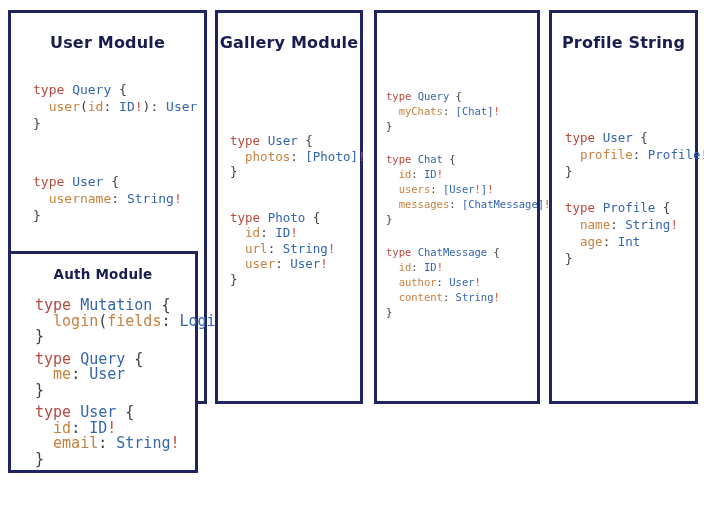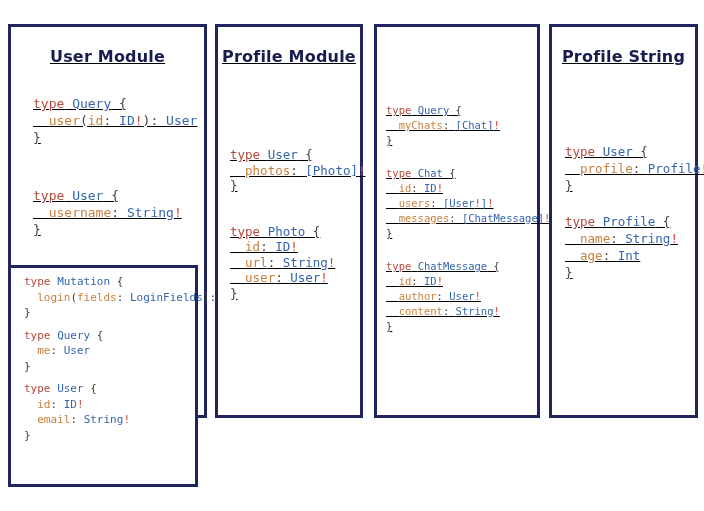--- a/index.html
+++ b/index.html
@@ -10,26 +10,25 @@
   #stage {
     position: relative;
     width: 704px;
     height: 511px;
     background: #ffffff;
     overflow: hidden;
     font-family: "DejaVu Sans", "Liberation Sans", sans-serif;
   }
   .panel {
     position: absolute;
-    top: 24px;
+    top: 10px;
     height: 394px;
     background: #ffffff;
     border: 3px solid var(--border-color, #20245f);
     box-sizing: border-box;
-    text-decoration: underline;
   }
   .panel-1 { left: 8px;   width: 199px; }
   .panel-2 { left: 215px; width: 148px; }
   .panel-3 { left: 374px; width: 166px; }
   .panel-4 { left: 549px; width: 149px; }
 
   .panel-title {
     margin: 0;
     padding-top: 20px;
     text-align: center;
@@ -66,49 +65,50 @@
     border: 3px solid var(--border-color, #20245f);
     box-sizing: border-box;
   }
   .nested-box .panel-title {
     padding-top: 12px;
     font-size: 13.5px;
     height: 17px;
     line-height: 17px;
   }
   .nested-box .code {
-    margin-top: 6px;
-    padding-left: 13px;
-    font-size: 11px;
+    margin-top: 15px;
+    padding-left: 24px;
+    font-size: 15px;
     line-height: 15.5px;
   }
   .nested-box .code .code-block { margin-bottom: 7px; }
 
   
   .tk-kw { color: var(--kw-color, #b5493f); }
   .tk-ty { color: var(--ty-color, #3566ad); }
   .tk-fd { color: var(--fd-color, #c8813f); }
   .tk-pn { color: var(--pn-color, #3f3f3f); }
   .tk-bg { color: var(--bg-color, #cf4a3e); }
 </style>
 </head>
 <body>
 
 <div id="stage" style="--border-color: #20245f; --heading-color: #181c4f; --kw-color: #b5493f; --ty-color: #3566ad; --fd-color: #c8813f; --pn-color: #3f3f3f; --bg-color: #cf4a3e;">
 
   <div class="panel panel-1">
     <h2 class="panel-title">User Module</h2>
     <div class="code"><div class="code-block"><div class="code-line"><span class="tk-kw">type</span><span class="tk-pn"> </span><span class="tk-ty">Query</span><span class="tk-pn"> {</span></div><div class="code-line"><span class="tk-pn">  </span><span class="tk-fd">user</span><span class="tk-pn">(</span><span class="tk-fd">id</span><span class="tk-pn">: </span><span class="tk-ty">ID</span><span class="tk-bg">!</span><span class="tk-pn">): </span><span class="tk-ty">User</span></div><div class="code-line"><span class="tk-pn">}</span></div></div><div class="code-block"><div class="code-line"><span class="tk-kw">type</span><span class="tk-pn"> </span><span class="tk-ty">User</span><span class="tk-pn"> {</span></div><div class="code-line"><span class="tk-pn">  </span><span class="tk-fd">username</span><span class="tk-pn">: </span><span class="tk-ty">String</span><span class="tk-bg">!</span></div><div class="code-line"><span class="tk-pn">}</span></div></div></div>
     <div class="nested-box">
+      <h2 class="panel-title">Auth Module</h2>
       <div class="code"><div class="code-block"><div class="code-line"><span class="tk-kw">type</span><span class="tk-pn"> </span><span class="tk-ty">Mutation</span><span class="tk-pn"> {</span></div><div class="code-line"><span class="tk-pn">  </span><span class="tk-fd">login</span><span class="tk-pn">(</span><span class="tk-fd">fields</span><span class="tk-pn">: </span><span class="tk-ty">LoginFields</span><span class="tk-pn">): </span><span class="tk-ty">User</span></div><div class="code-line"><span class="tk-pn">}</span></div></div><div class="code-block"><div class="code-line"><span class="tk-kw">type</span><span class="tk-pn"> </span><span class="tk-ty">Query</span><span class="tk-pn"> {</span></div><div class="code-line"><span class="tk-pn">  </span><span class="tk-fd">me</span><span class="tk-pn">: </span><span class="tk-ty">User</span></div><div class="code-line"><span class="tk-pn">}</span></div></div><div class="code-block"><div class="code-line"><span class="tk-kw">type</span><span class="tk-pn"> </span><span class="tk-ty">User</span><span class="tk-pn"> {</span></div><div class="code-line"><span class="tk-pn">  </span><span class="tk-fd">id</span><span class="tk-pn">: </span><span class="tk-ty">ID</span><span class="tk-bg">!</span></div><div class="code-line"><span class="tk-pn">  </span><span class="tk-fd">email</span><span class="tk-pn">: </span><span class="tk-ty">String</span><span class="tk-bg">!</span></div><div class="code-line"><span class="tk-pn">}</span></div></div></div>
     </div>
   </div>
 
   <div class="panel panel-2">
-    <h2 class="panel-title">Profile Module</h2>
+    <h2 class="panel-title">Gallery Module</h2>
     <div class="code"><div class="code-block"><div class="code-line"><span class="tk-kw">type</span><span class="tk-pn"> </span><span class="tk-ty">User</span><span class="tk-pn"> {</span></div><div class="code-line"><span class="tk-pn">  </span><span class="tk-fd">photos</span><span class="tk-pn">: </span><span class="tk-ty">[Photo]</span><span class="tk-bg">!</span></div><div class="code-line"><span class="tk-pn">}</span></div></div><div class="code-block"><div class="code-line"><span class="tk-kw">type</span><span class="tk-pn"> </span><span class="tk-ty">Photo</span><span class="tk-pn"> {</span></div><div class="code-line"><span class="tk-pn">  </span><span class="tk-fd">id</span><span class="tk-pn">: </span><span class="tk-ty">ID</span><span class="tk-bg">!</span></div><div class="code-line"><span class="tk-pn">  </span><span class="tk-fd">url</span><span class="tk-pn">: </span><span class="tk-ty">String</span><span class="tk-bg">!</span></div><div class="code-line"><span class="tk-pn">  </span><span class="tk-fd">user</span><span class="tk-pn">: </span><span class="tk-ty">User</span><span class="tk-bg">!</span></div><div class="code-line"><span class="tk-pn">}</span></div></div></div>
   </div>
 
   <div class="panel panel-3">
     <div class="code"><div class="code-block"><div class="code-line"><span class="tk-kw">type</span><span class="tk-pn"> </span><span class="tk-ty">Query</span><span class="tk-pn"> {</span></div><div class="code-line"><span class="tk-pn">  </span><span class="tk-fd">myChats</span><span class="tk-pn">: </span><span class="tk-ty">[Chat]</span><span class="tk-bg">!</span></div><div class="code-line"><span class="tk-pn">}</span></div></div><div class="code-block"><div class="code-line"><span class="tk-kw">type</span><span class="tk-pn"> </span><span class="tk-ty">Chat</span><span class="tk-pn"> {</span></div><div class="code-line"><span class="tk-pn">  </span><span class="tk-fd">id</span><span class="tk-pn">: </span><span class="tk-ty">ID</span><span class="tk-bg">!</span></div><div class="code-line"><span class="tk-pn">  </span><span class="tk-fd">users</span><span class="tk-pn">: </span><span class="tk-ty">[User</span><span class="tk-bg">!</span><span class="tk-ty">]</span><span class="tk-bg">!</span></div><div class="code-line"><span class="tk-pn">  </span><span class="tk-fd">messages</span><span class="tk-pn">: </span><span class="tk-ty">[ChatMessage]</span><span class="tk-bg">!</span></div><div class="code-line"><span class="tk-pn">}</span></div></div><div class="code-block"><div class="code-line"><span class="tk-kw">type</span><span class="tk-pn"> </span><span class="tk-ty">ChatMessage</span><span class="tk-pn"> {</span></div><div class="code-line"><span class="tk-pn">  </span><span class="tk-fd">id</span><span class="tk-pn">: </span><span class="tk-ty">ID</span><span class="tk-bg">!</span></div><div class="code-line"><span class="tk-pn">  </span><span class="tk-fd">author</span><span class="tk-pn">: </span><span class="tk-ty">User</span><span class="tk-bg">!</span></div><div class="code-line"><span class="tk-pn">  </span><span class="tk-fd">content</span><span class="tk-pn">: </span><span class="tk-ty">String</span><span class="tk-bg">!</span></div><div class="code-line"><span class="tk-pn">}</span></div></div></div>
   </div>
 
   <div class="panel panel-4">
     <h2 class="panel-title">Profile String</h2>
     <div class="code"><div class="code-block"><div class="code-line"><span class="tk-kw">type</span><span class="tk-pn"> </span><span class="tk-ty">User</span><span class="tk-pn"> {</span></div><div class="code-line"><span class="tk-pn">  </span><span class="tk-fd">profile</span><span class="tk-pn">: </span><span class="tk-ty">Profile</span><span class="tk-bg">!</span></div><div class="code-line"><span class="tk-pn">}</span></div></div><div class="code-block"><div class="code-line"><span class="tk-kw">type</span><span class="tk-pn"> </span><span class="tk-ty">Profile</span><span class="tk-pn"> {</span></div><div class="code-line"><span class="tk-pn">  </span><span class="tk-fd">name</span><span class="tk-pn">: </span><span class="tk-ty">String</span><span class="tk-bg">!</span></div><div class="code-line"><span class="tk-pn">  </span><span class="tk-fd">age</span><span class="tk-pn">: </span><span class="tk-ty">Int</span></div><div class="code-line"><span class="tk-pn">}</span></div></div></div>

